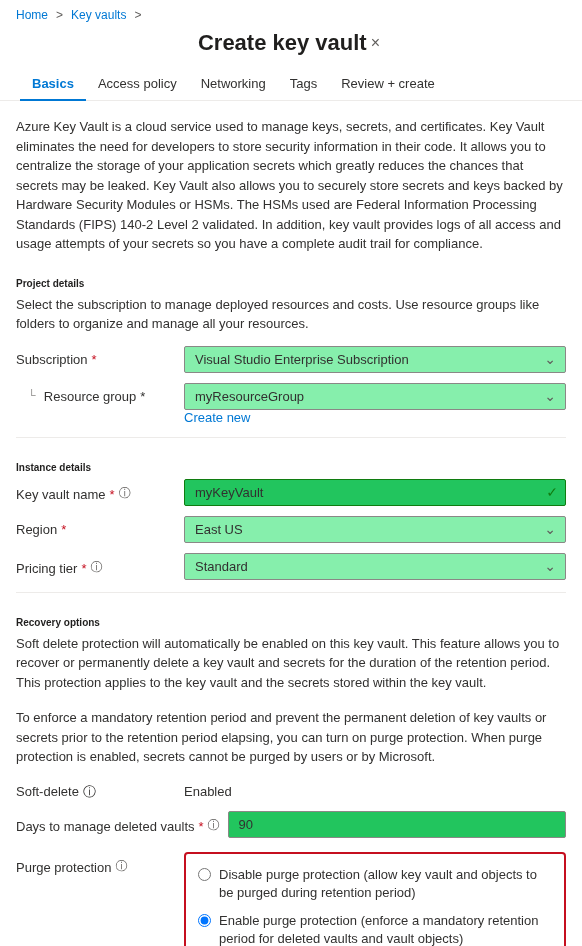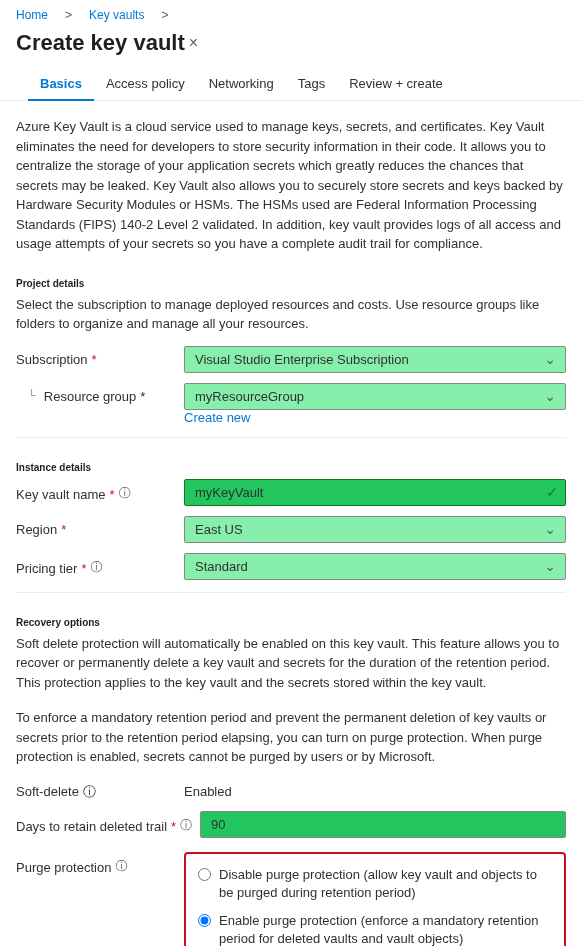--- a/index.html
+++ b/index.html
@@ -11,47 +11,47 @@
       width: 582px;
       min-height: 946px;
       overflow-x: hidden;
     }
     .breadcrumb {
       display: flex;
       align-items: center;
       padding: 8px 16px 4px 16px;
       font-size: 12px;
       color: #0078d4;
-      gap: 17px;
+      gap: 8px;
     }
     .breadcrumb span.sep { color: #605e5c; }
     .breadcrumb a { color: #0078d4; text-decoration: none; }
     .header-row {
       display: flex;
       align-items: center;
-      justify-content: flex-start;
+      justify-content: center;
       padding: 4px 16px 12px 16px;
     }
     .page-title {
       font-size: 22px;
       font-weight: 600;
       color: #201f1e;
     }
     .close-btn {
       font-size: 16px;
       color: #605e5c;
       cursor: pointer;
       background: none;
       border: none;
       padding: 4px;
     }
     .tabs {
       display: flex;
       border-bottom: 1px solid #edebe9;
-      padding: 0 28px;
+      padding: 0 20px;
       gap: 0;
     }
     .tab {
       padding: 8px 12px;
       font-size: 13px;
       cursor: pointer;
       color: #323130;
       border-bottom: 2px solid transparent;
       margin-bottom: -1px;
       white-space: nowrap;
@@ -342,21 +342,21 @@
   <div class="soft-delete-row">
     <div class="soft-delete-label">
       <span>Soft-delete</span>
       <span class="info-icon">ⓘ</span>
     </div>
     <div class="soft-delete-value">Enabled</div>
   </div>
 
   <div class="form-row">
     <div class="form-label">
-      <span>Days to retain deleted trail</span>
+      <span>Days to manage deleted vaults</span>
       <span class="required">*</span>
       <span class="info-icon">ⓘ</span>
     </div>
     <div class="form-control-wrapper">
       <input class="input-control" type="text" value="90" style="">
     </div>
   </div>
 
   <div class="purge-row">
     <div class="form-label" style="padding-top:10px;">

